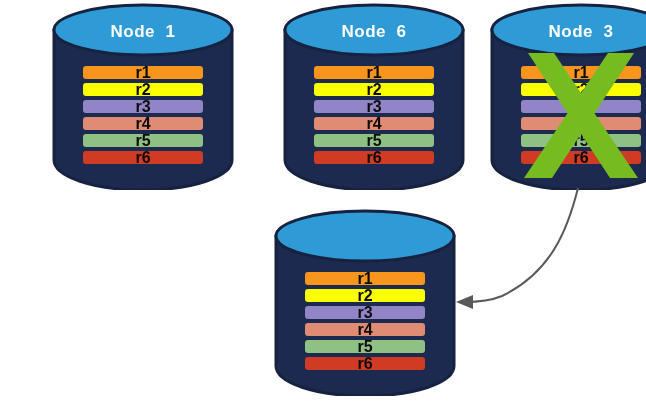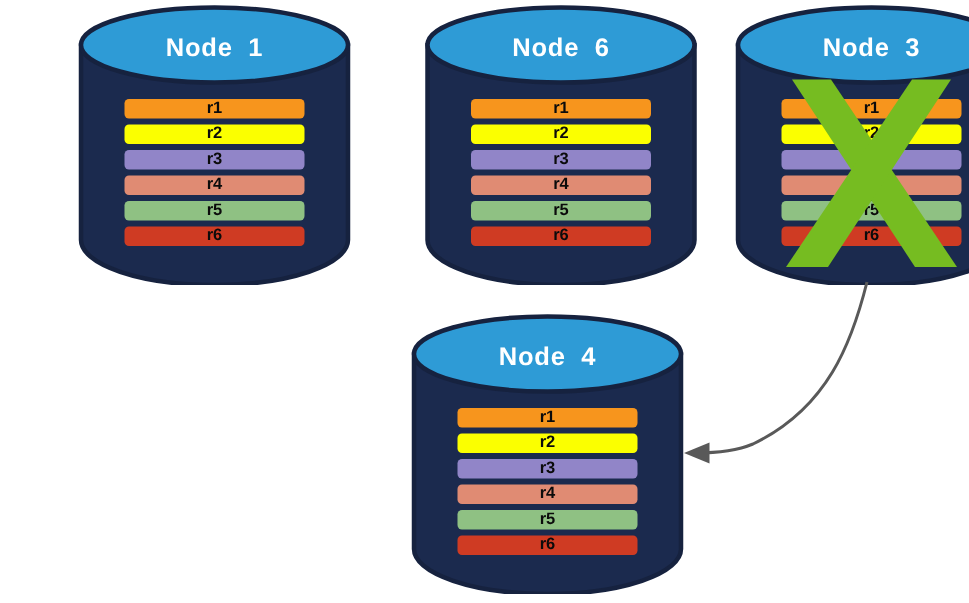--- a/index.html
+++ b/index.html
@@ -55,21 +55,21 @@
     top: 64px;
     width: 120px;
     z-index: 2;
   }
   .row-bar {
     position: relative;
     height: 13px;
     margin-bottom: 4px;
     border-radius: 3px;
     color: #0b0b0b;
-    font-size: 11px;
+    font-size: 16px;
     font-weight: bold;
     line-height: 13px;
     text-align: center;
     font-family: "Liberation Sans", sans-serif;
   }
   .row-bar:last-child {
     margin-bottom: 0;
   }
 
   
@@ -157,21 +157,20 @@
         <polygon points="146,51 120,51 36,176 64,176"></polygon>
       </g>
     </svg>
   </div>
 
   <div class="node" id="node-4">
     <svg class="node-svg" viewBox="0 0 186 188">
       <path d="M4,28 L4,158 A89,30 0 0 0 182,158 L182,28 Z" fill="#1b2a4e" stroke="#16223f" stroke-width="3"></path>
       <ellipse cx="93" cy="28" rx="89" ry="25" fill="#2e9bd6" stroke="#16223f" stroke-width="3"></ellipse>
     </svg>
-    <div class="node-title">Node  4</div>
     <div class="rows">
       <div class="row-bar" style="background: rgb(247, 149, 29);">r1</div>
       <div class="row-bar" style="background: rgb(251, 255, 0);">r2</div>
       <div class="row-bar" style="background: rgb(145, 133, 200);">r3</div>
       <div class="row-bar" style="background: rgb(224, 139, 115);">r4</div>
       <div class="row-bar" style="background: rgb(143, 193, 131);">r5</div>
       <div class="row-bar" style="background: rgb(207, 59, 35);">r6</div>
     </div>
   </div>
 

